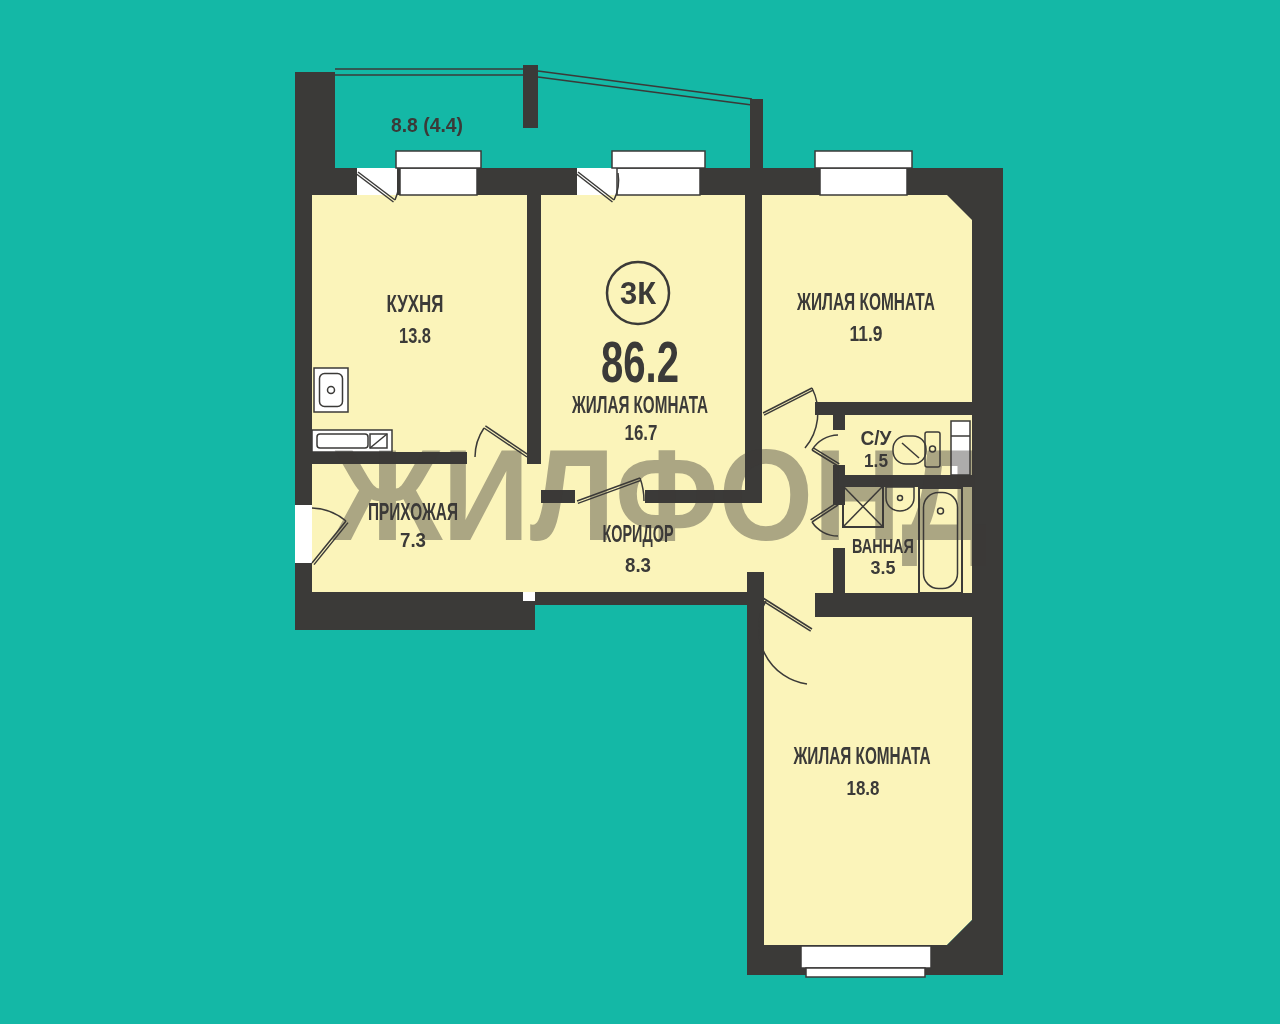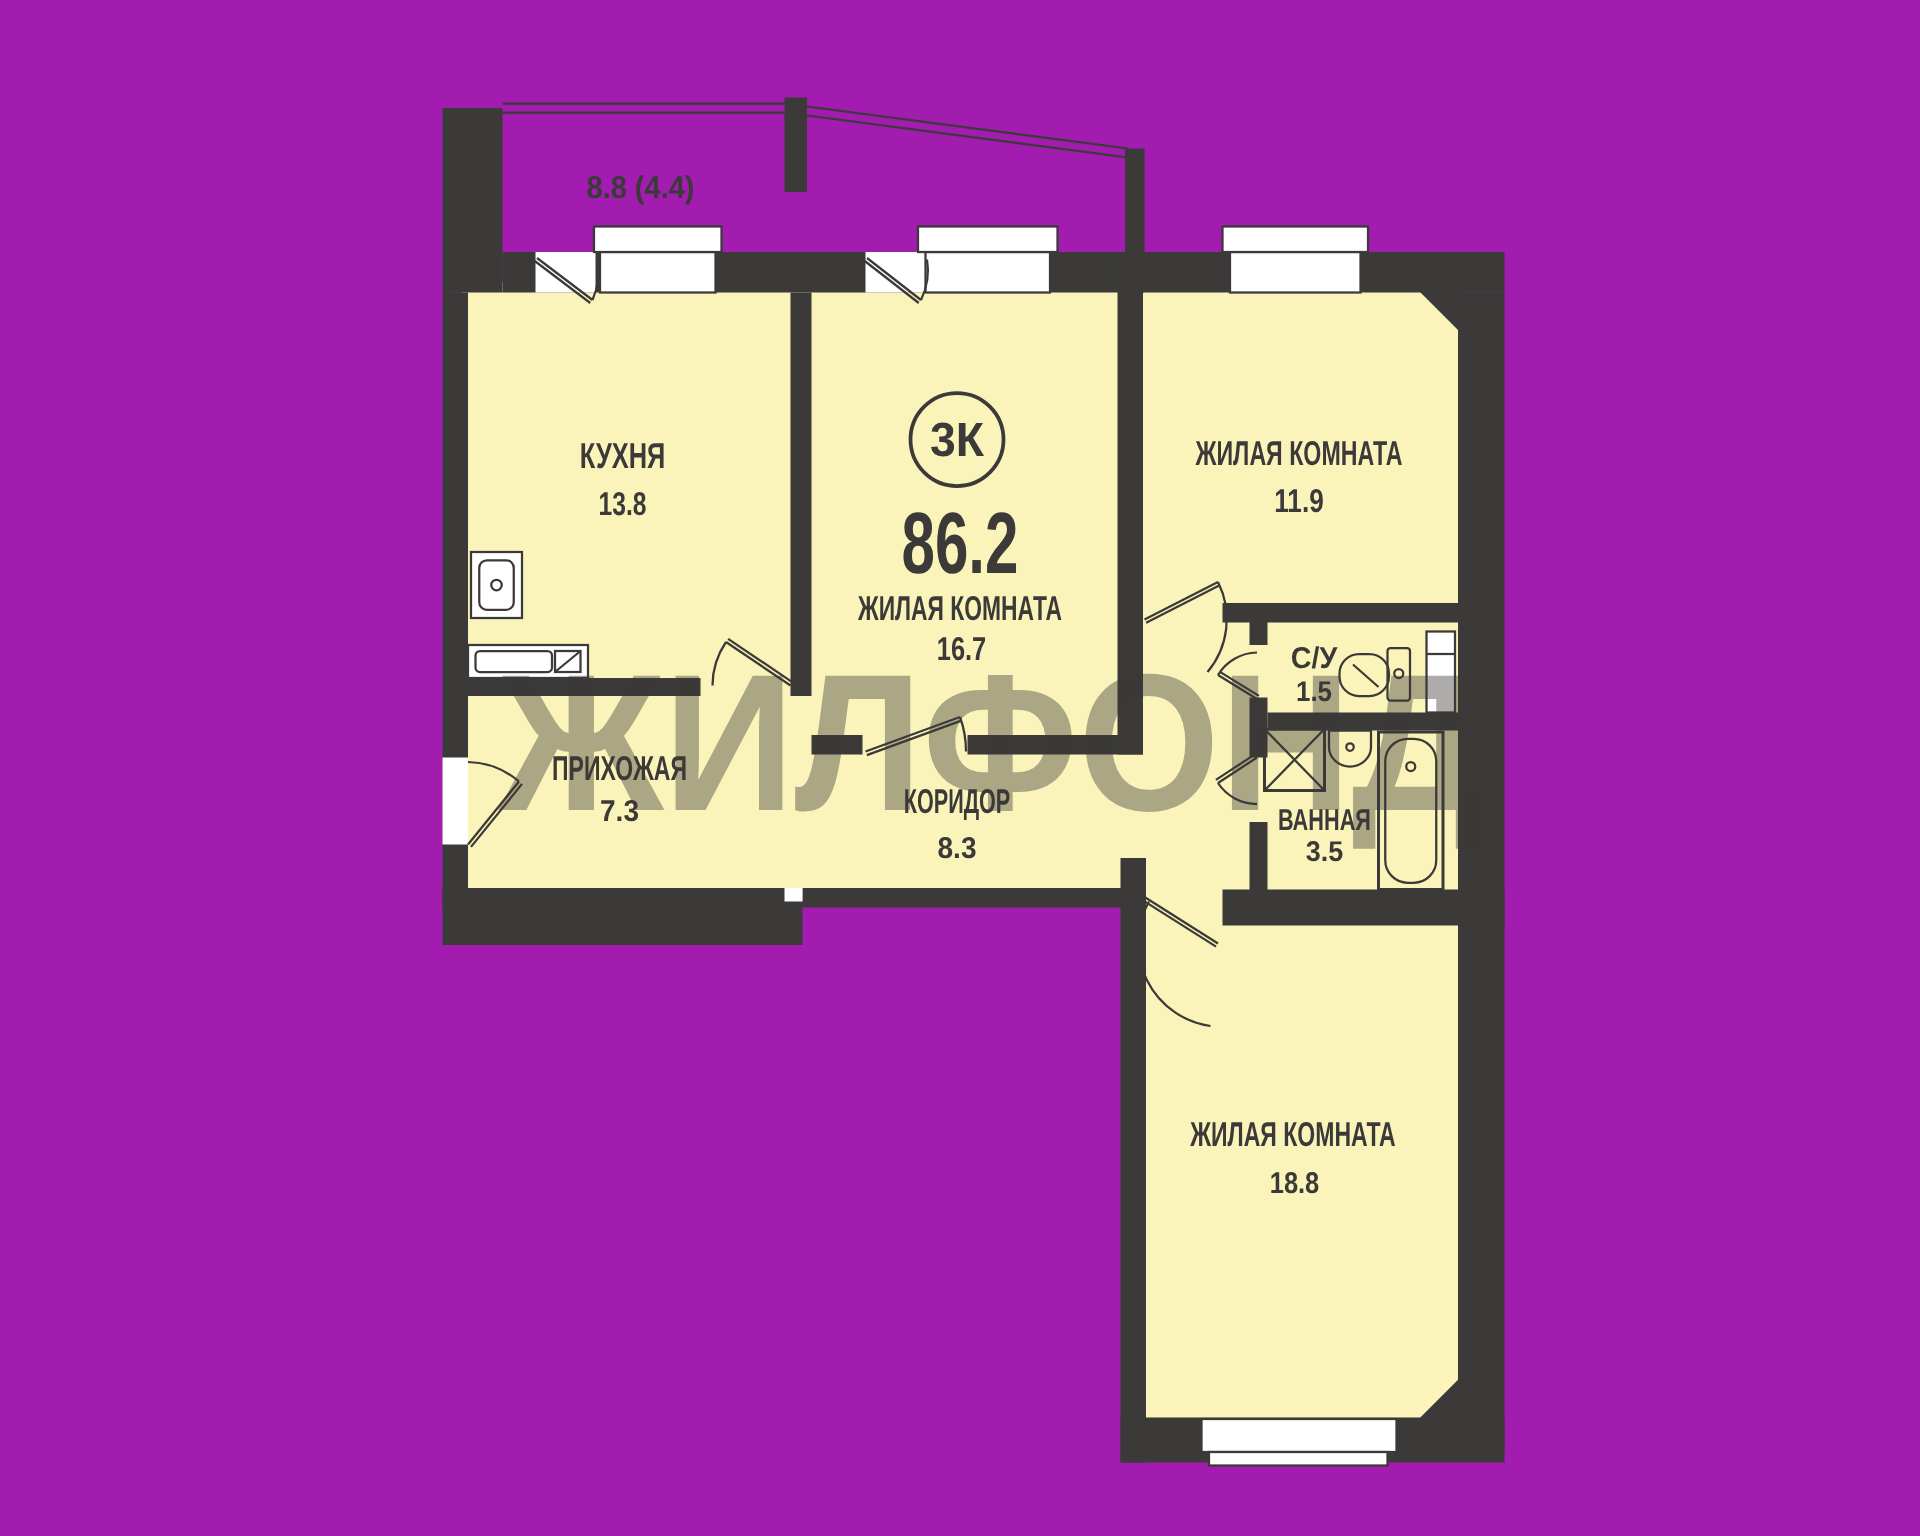--- a/index.html
+++ b/index.html
@@ -1,16 +1,16 @@
 <!DOCTYPE html>
 <html><head>
 <meta charset="utf-8">
 <style>
   html,body{margin:0;padding:0;background:#ffffff;}
-  .stage{position:relative;width:1280px;height:1024px;background:#a21caf;overflow:hidden;}
+  .stage{position:relative;width:1280px;height:1024px;background:#14b8a6;overflow:hidden;}
   svg{display:block;}
   .wl{fill:#3b3a38;}
   .ln{stroke:#3b3a38;stroke-width:2;fill:none;}
   .tn{stroke:#3b3a38;stroke-width:1.5;fill:none;}
   .wh{fill:#ffffff;}
   .whs{fill:#ffffff;stroke:#3b3a38;stroke-width:1.5;}
   text{font-family:"Liberation Sans","DejaVu Sans",sans-serif;font-weight:700;fill:#3b3a38;}
 </style>
 </head>
 <body>

